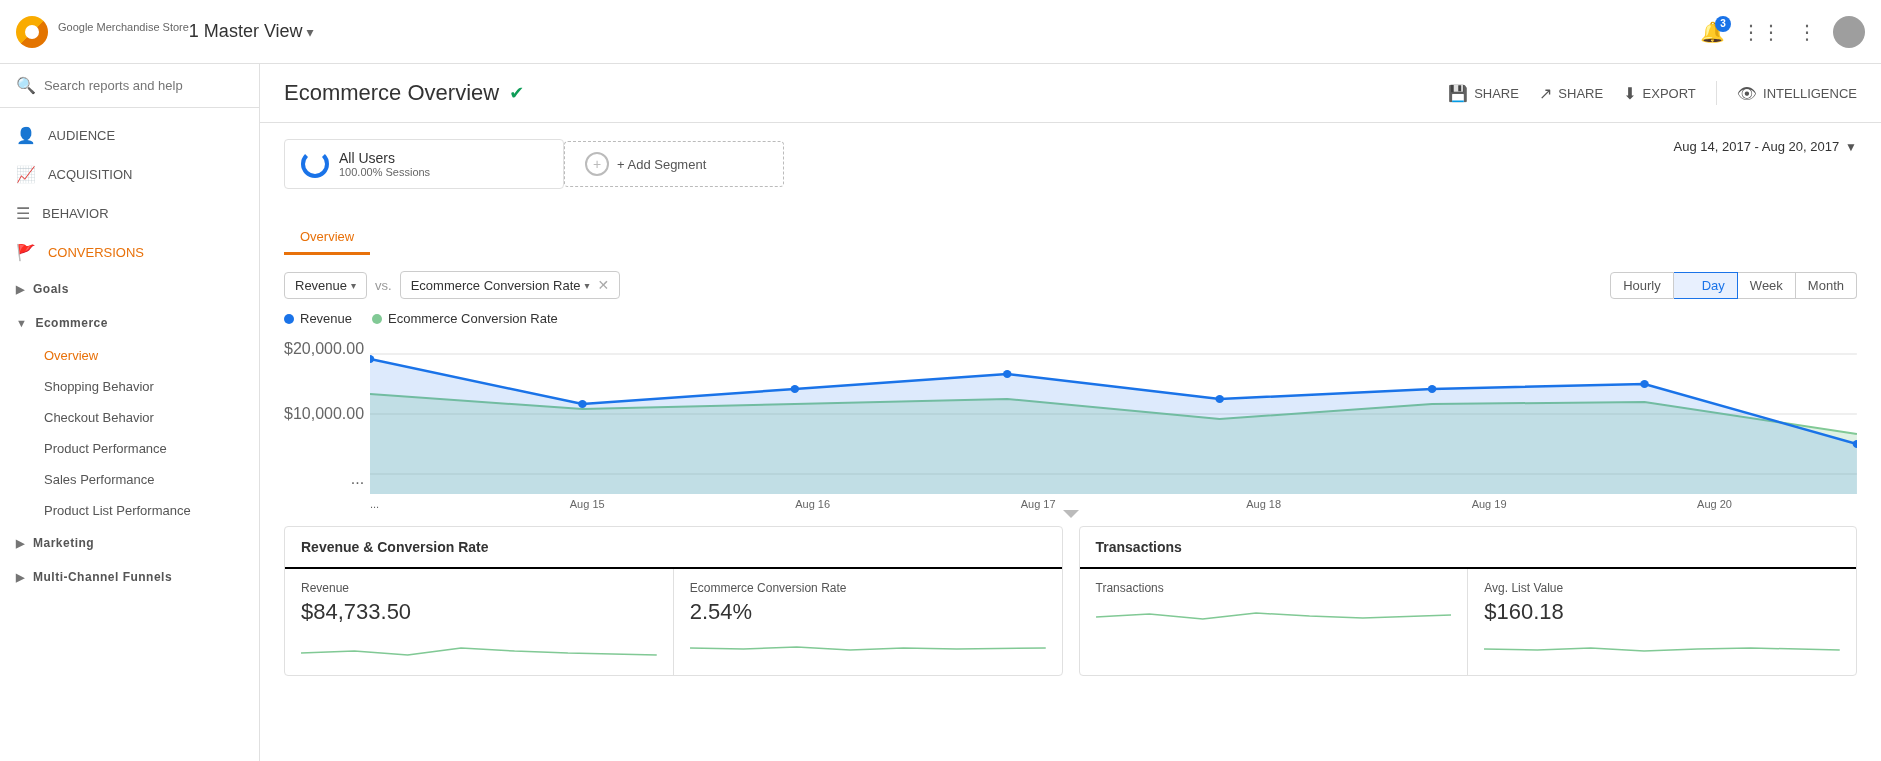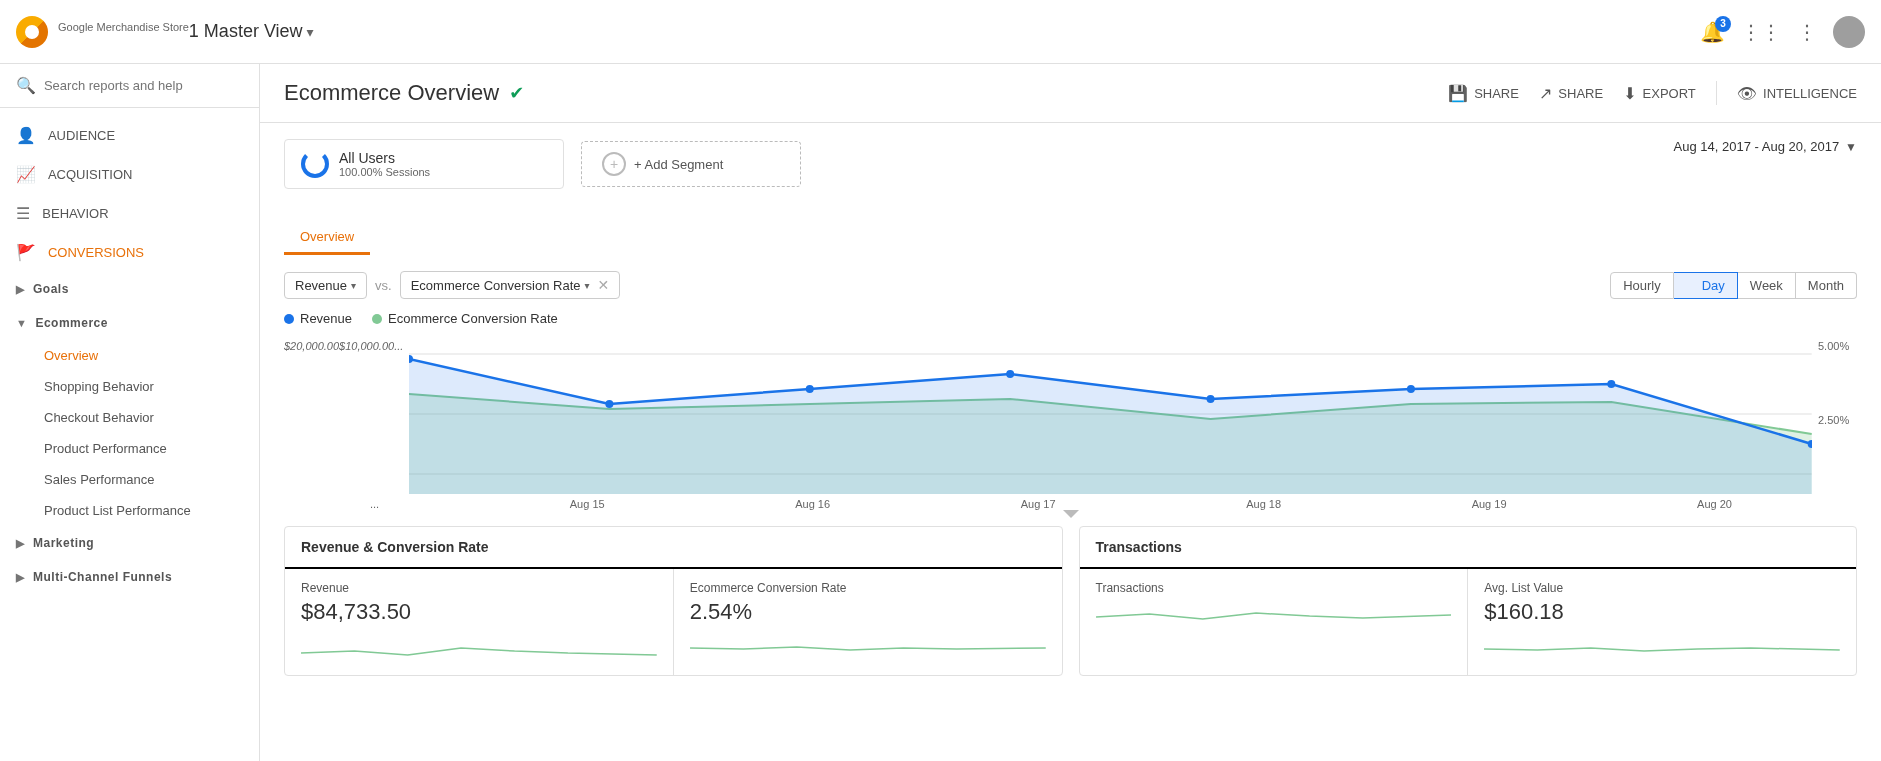--- a/index.html
+++ b/index.html
@@ -76,21 +76,21 @@
     .divider-v { width: 1px; height: 24px; background: #e0e0e0; }
     .intelligence-btn {
       display: flex; align-items: center; gap: 6px;
       cursor: pointer; color: #555; font-size: 13px; font-weight: 500;
     }
 
     
     .content-body { padding: 16px 24px; }
 
     
-    .segments-bar { display: flex; align-items: center; gap: 17px; margin-bottom: 16px; }
+    .segments-bar { display: flex; align-items: center; gap: 0; margin-bottom: 16px; }
     .segment-chip {
       display: flex; align-items: center; gap: 10px;
       border: 1px solid #e0e0e0; border-radius: 4px; padding: 10px 16px;
       background: #fff; min-width: 280px;
     }
     .segment-spinner {
       width: 28px; height: 28px; border-radius: 50%;
       border: 4px solid #1a73e8; border-top-color: transparent;
       flex-shrink: 0;
     }
@@ -345,21 +345,21 @@
         </div>
         <div class="legend-item">
           <div class="legend-dot conversion"></div>
           <span>Ecommerce Conversion Rate</span>
         </div>
       </div>
 
       <div style="position:relative; margin-bottom:4px;">
         <div style="display:flex;">
 
-          <div style="display:flex; flex-direction:row; justify-content:space-between; font-size:11px; color:#666; padding: 6px 6px 6px 0; min-width:80px; text-align:right;font-style:italic;">
+          <div style="display:flex; flex-direction:column; justify-content:space-between; font-size:16px; color:#666; padding: 6px 6px 6px 0; min-width:80px; text-align:right;">
             <span>$20,000.00</span>
             <span>$10,000.00</span>
             <span>...</span>
           </div>
 
           <div style="flex:1; position:relative; height:160px;">
             <svg viewBox="0 0 1400 160" preserveAspectRatio="none" style="width:100%; height:100%; display:block;">
 
               <line x1="0" y1="20" x2="1400" y2="20" stroke="#e0e0e0" stroke-width="1"></line>
               <line x1="0" y1="80" x2="1400" y2="80" stroke="#e0e0e0" stroke-width="1"></line>
@@ -375,25 +375,20 @@
               <circle cx="200" cy="70" r="4" fill="#1a73e8"></circle>
               <circle cx="400" cy="55" r="4" fill="#1a73e8"></circle>
               <circle cx="600" cy="40" r="4" fill="#1a73e8"></circle>
               <circle cx="800" cy="65" r="4" fill="#1a73e8"></circle>
               <circle cx="1000" cy="55" r="4" fill="#1a73e8"></circle>
               <circle cx="1200" cy="50" r="4" fill="#1a73e8"></circle>
               <circle cx="1400" cy="110" r="4" fill="#1a73e8"></circle>
             </svg>
           </div>
 
-          <div style="display:flex; flex-direction:column; justify-content:space-between; font-size:11px; color:#666; padding: 6px 0 6px 6px; min-width:45px;">
-            <span>5.00%</span>
-            <span>2.50%</span>
-            <span></span>
-          </div>
         </div>
 
         <div style="display:flex; justify-content:space-between; font-size:11px; color:#666; padding: 4px 125px 0 86px;">
           <span>...</span>
           <span>Aug 15</span>
           <span>Aug 16</span>
           <span>Aug 17</span>
           <span>Aug 18</span>
           <span>Aug 19</span>
           <span>Aug 20</span>

